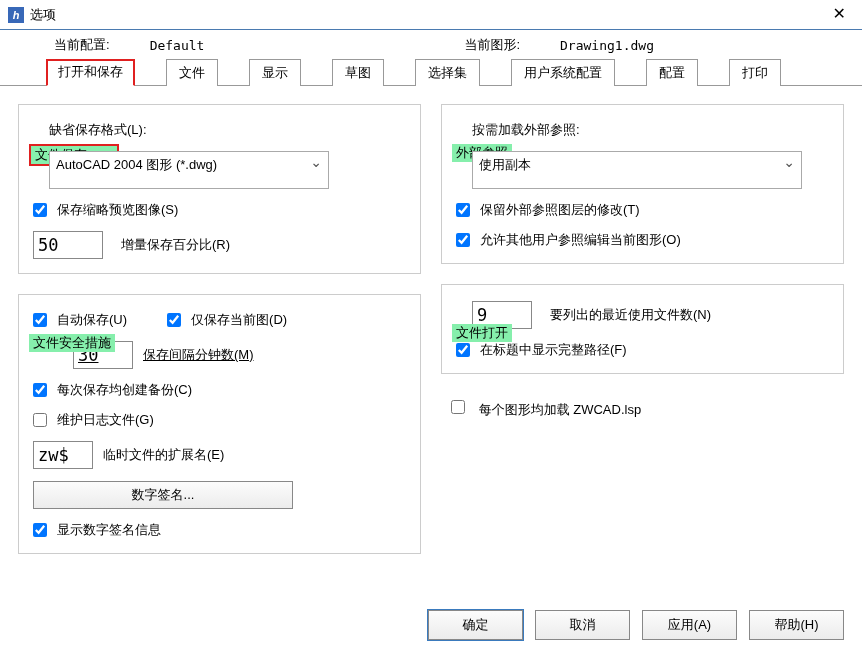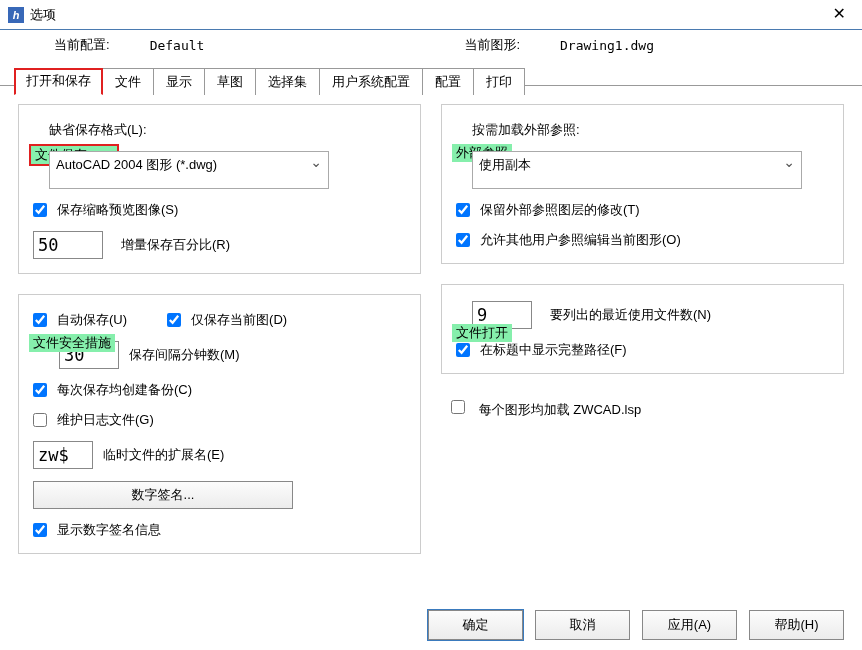--- a/index.html
+++ b/index.html
@@ -56,21 +56,22 @@
       position: relative;
     }
     .tab {
       padding: 4px 12px;
       border: 1px solid #999;
       border-bottom: none;
       background: #fff;
       margin-right: -1px;
       cursor: pointer;
       position: relative;
-      top: 10px;
+      top: 1px;
+      margin-left: 32px;
     }
     .tab.active {
       background: #fff;
       border-bottom: 1px solid #fff;
       z-index: 2;
     }
     .highlight-red {
       border: 2px solid #e02020;
       padding: 2px 10px;
     }
@@ -129,21 +130,21 @@
     input[type=text] {
       border: 1px solid #888;
       background: #fff;
       padding: 3px 4px;
       font-family: SimSun, monospace;
       font-size: 17px;
     }
     input.short { width: 60px; }
     input.short2 { width: 70px; }
     .indent { margin-left: 16px; }
-    .indent2 { margin-left: 26px; }
+    .indent2 { margin-left: 40px; text-decoration: underline; }
     .btn {
       border: 1px solid #888;
       background: linear-gradient(#fcfcfc,#ececec);
       padding: 4px 0;
       width: 260px;
       cursor: pointer;
       text-align: center;
     }
     .footer {
       position: absolute;

